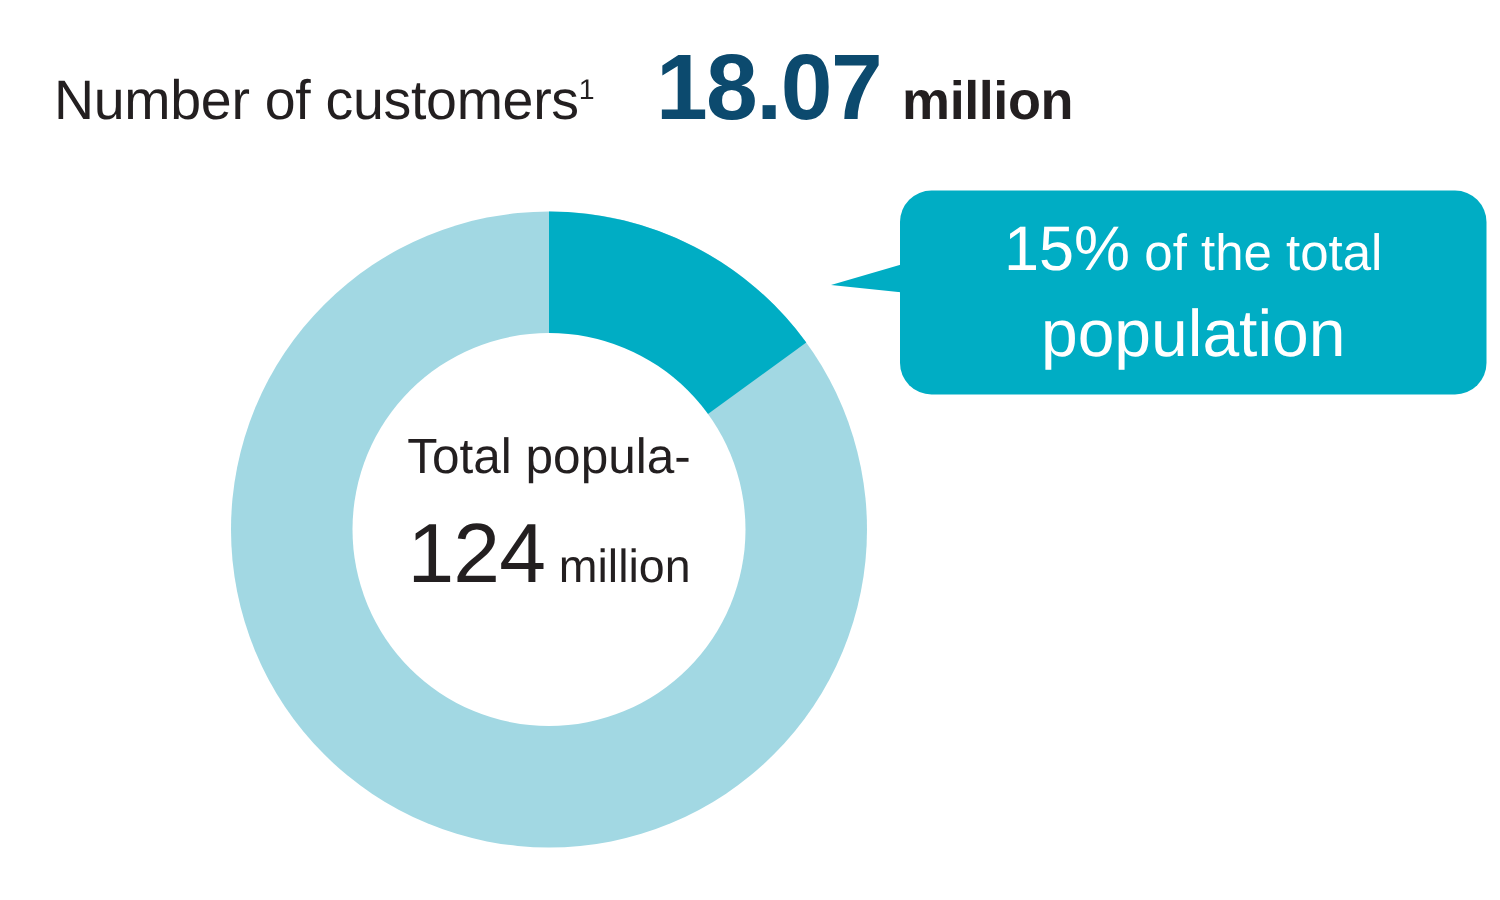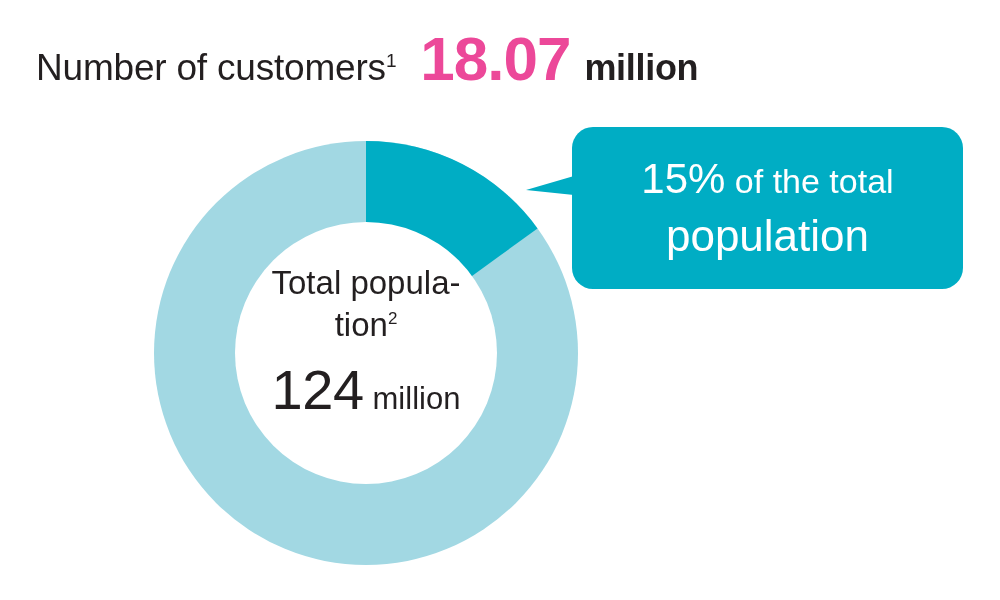--- a/index.html
+++ b/index.html
@@ -33,24 +33,24 @@
     letter-spacing: -0.2px;
     white-space: nowrap;
     line-height: 1;
   }
   #headline-label .sup {
     font-size: 19px;
     vertical-align: super;
     line-height: 0;
   }
   #headline-figure {
-    margin-left: 24px;
+    margin-left: 41px;
     font-size: 62px;
     font-weight: bold;
-    color: #ec4899;
+    color: #0c4a6e;
     letter-spacing: -1px;
     line-height: 1;
     white-space: nowrap;
   }
   #headline-unit {
     margin-left: 14px;
     font-size: 36px;
     font-weight: bold;
     color: #231f20;
     letter-spacing: -0.3px;
@@ -107,24 +107,24 @@
   #center-total-unit {
     margin-left: 9px;
     font-size: 31px;
     color: #231f20;
     line-height: 1;
   }
 
   
   #callout {
     position: absolute;
-    left: 572px;
+    left: 600px;
     top: 127px;
     width: 391px;
-    height: 162px;
+    height: 136px;
   }
   #callout-box {
     position: absolute;
     inset: 0;
     background: #00adc4;
     border-radius: 21px;
     display: flex;
     flex-direction: column;
     align-items: center;
     justify-content: center;
@@ -161,21 +161,20 @@
   <div id="donut-wrap">
     <svg id="donut-svg" viewBox="0 0 436 436" xmlns="http://www.w3.org/2000/svg">
       <circle cx="218" cy="218" r="212" fill="#a2d8e3"></circle>
       <path id="seg-highlight" fill="#00adc4" d="M 218 218 L 218 6 A 212 212 0 0 1 389.5116028074889 93.38952651399569 Z"></path>
       <circle cx="218" cy="218" r="131" fill="#ffffff"></circle>
     </svg>
   </div>
 
   <div id="donut-center-text">
     <div class="center-line">Total popula-</div>
-    <div class="center-line"><span>tion</span><span class="sup">2</span></div>
     <div id="center-total-row">
       <span id="center-total-value">124</span>
       <span id="center-total-unit">million</span>
     </div>
   </div>
 
   <div id="callout">
     <svg id="callout-tail" viewBox="0 0 48 36" xmlns="http://www.w3.org/2000/svg">
       <polygon points="48,7 0,21 48,26" fill="#00adc4"></polygon>
     </svg>

